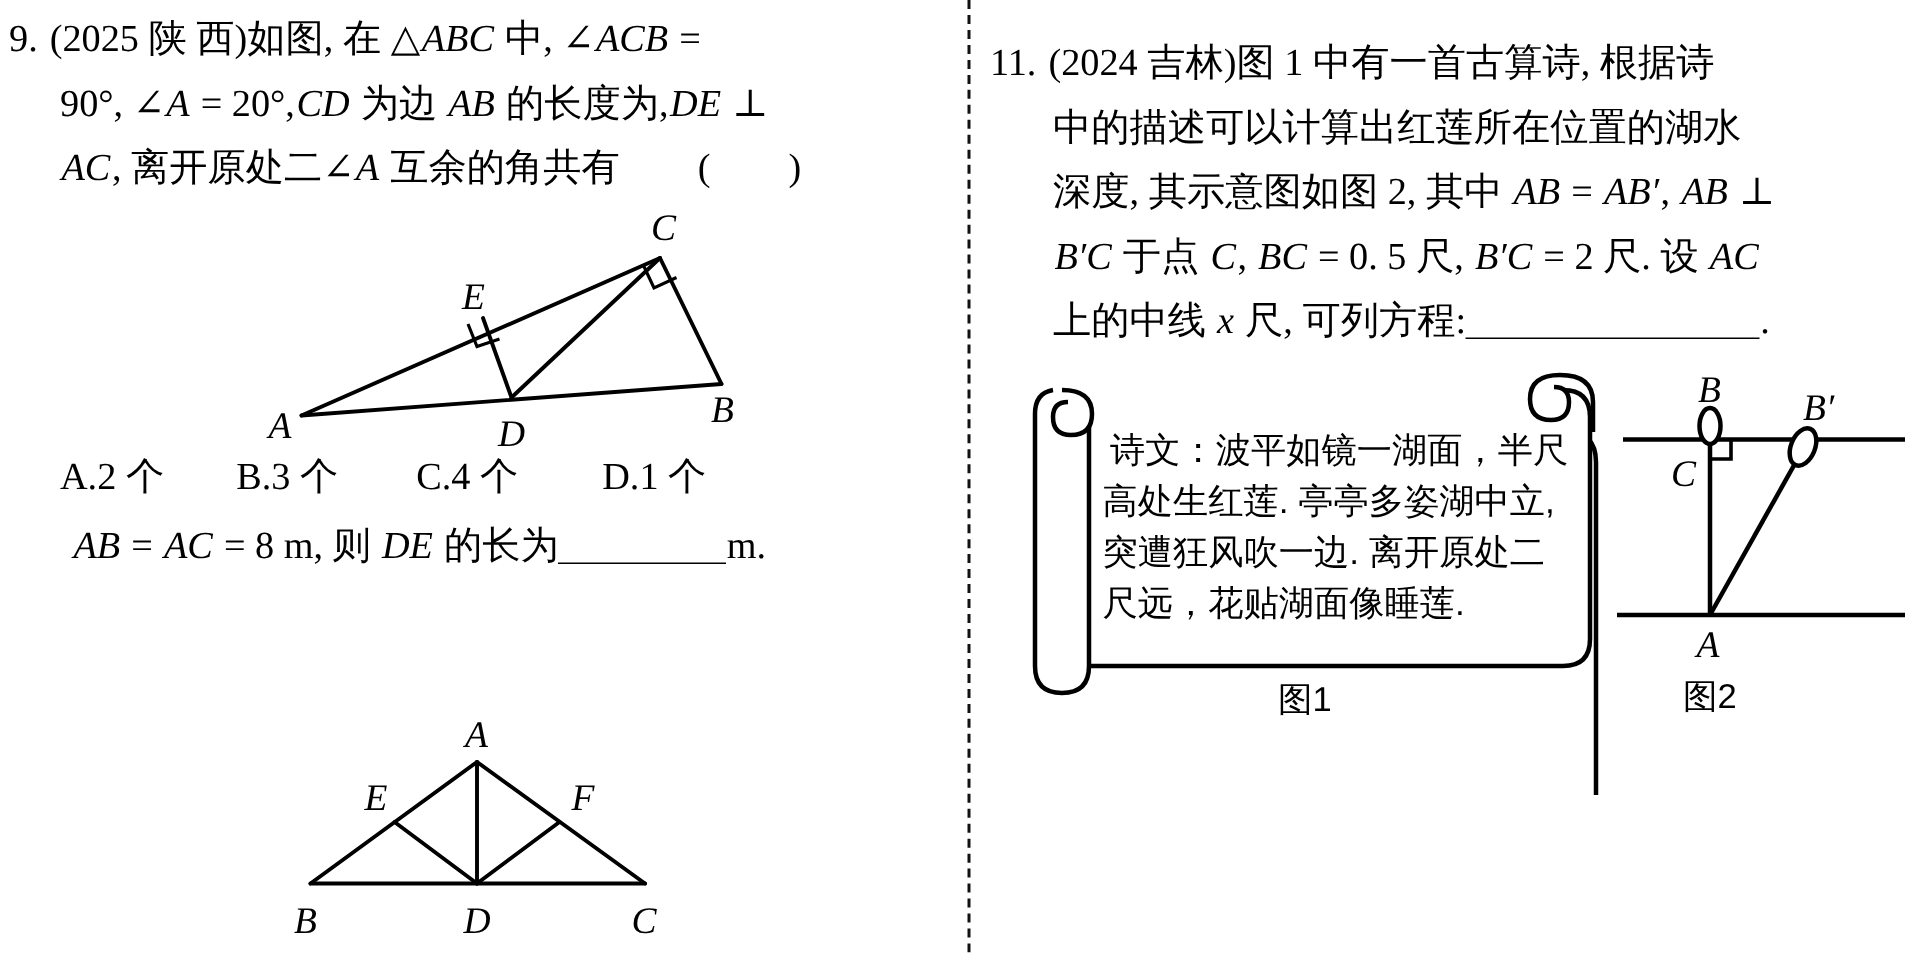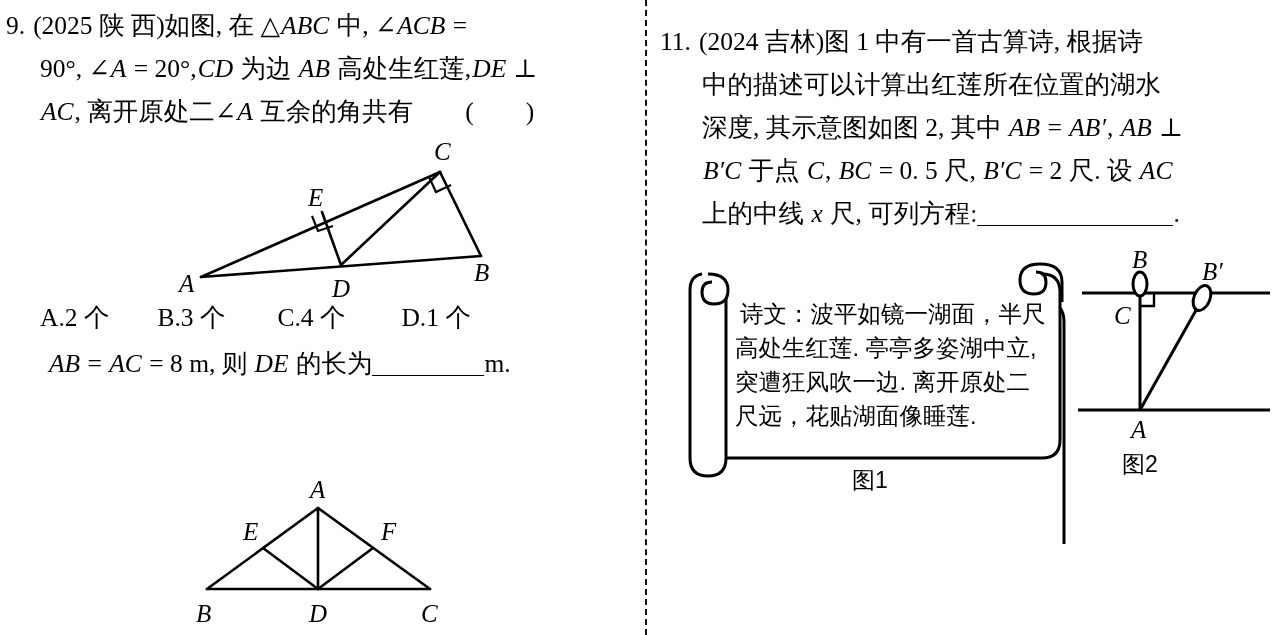--- a/index.html
+++ b/index.html
@@ -94,21 +94,21 @@
 
   <div class="divider"></div>
 
   <div class="col col-left">
 
     <div class="qblock" style="left:6px; top:4px;">
       <div class="line">
         <span class="num">9.</span><span class="sp"></span><span>(2025 陕 西)</span><span>如图</span><span>, 在 </span><span>△</span><span class="mi">ABC</span><span> 中</span><span>, ∠</span><span class="mi">ACB</span><span> =</span>
       </div>
       <div class="line">
-        <span class="ind" style="width:34px"></span><span>90°, ∠</span><span class="mi">A</span><span> = 20°,</span><span class="mi">CD</span><span> 为边 </span><span class="mi">AB</span><span> 高处生红莲,</span><span class="mi">DE</span><span> ⊥</span>
+        <span class="ind" style="width:34px"></span><span>90°, ∠</span><span class="mi">A</span><span> = 20°,</span><span class="mi">CD</span><span> 为边 </span><span class="mi">AB</span><span> 的长度为,</span><span class="mi">DE</span><span> ⊥</span>
       </div>
       <div class="line">
         <span class="ind" style="width:34px"></span><span class="mi">AC</span><span>, 离开原处二∠</span><span class="mi">A</span><span> 互余的角共有</span><span class="spbig"></span><span>(</span><span class="spbig"></span><span>)</span>
       </div>
     </div>
 
     <div class="fig" style="left:0px; top:0px;">
       <svg width="640" height="320" viewBox="0 0 640 320">
         <g stroke="#000" stroke-width="2.6" fill="none" stroke-linecap="round" stroke-linejoin="round">
           <path d="M201,277 L481,256"></path>
@@ -173,21 +173,21 @@
         <span class="ind" style="width:42px"></span><span>深度, 其示意图如图 2, 其中 </span><span class="mi">AB</span><span> = </span><span class="mi">AB′</span><span>, </span><span class="mi">AB</span><span> ⊥</span>
       </div>
       <div class="line">
         <span class="ind" style="width:42px"></span><span class="mi">B′C</span><span> 于点 </span><span class="mi">C</span><span>, </span><span class="mi">BC</span><span> = 0. 5 尺, </span><span class="mi">B′C</span><span> = 2 尺. 设 </span><span class="mi">AC</span>
       </div>
       <div class="line">
         <span class="ind" style="width:42px"></span><span>上的中线 </span><span class="mi">x</span><span> 尺, 可列方程:</span><span class="blank-u" style="width:196px"></span><span>.</span>
       </div>
     </div>
 
-    <div class="fig" style="left:40px; top:238px;">
+    <div class="fig" style="left:40px; top:224px;">
       <svg width="400" height="240" viewBox="0 0 400 240">
 
         <path d="M22,48 L352,48 Q372,48 372,68 L372,290" stroke="#000" stroke-width="3" fill="none"></path>
         <g>
           <path d="M28,25 Q16,25 16,40 L16,188 Q16,204 32,204 L350,204 Q368,204 368,186 L368,38 Q368,20 350,20 L344,20" stroke="#000" stroke-width="3" fill="#fff"></path>
         </g>
 
         <g>
           <path d="M10,20 Q-2,22 -2,36 L-2,204 Q-2,222 16,222 Q34,222 34,204 L34,36" stroke="#000" stroke-width="3" fill="#fff"></path>
           <path d="M16,20 Q36,20 36,36 Q36,50 22,50 Q10,50 10,38 Q10,28 20,28" stroke="#000" stroke-width="3" fill="#fff"></path>

